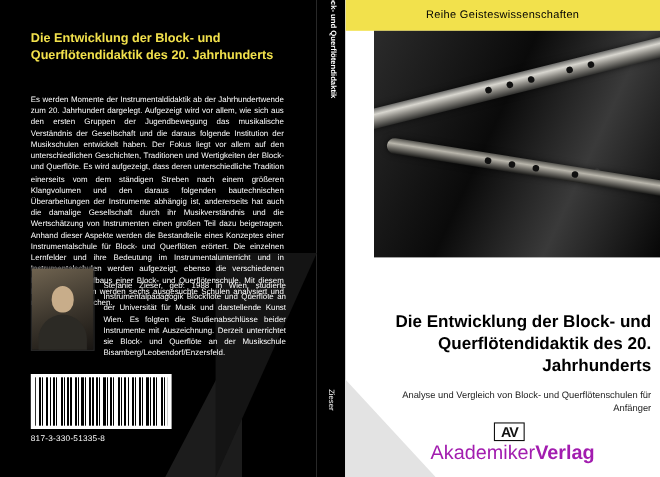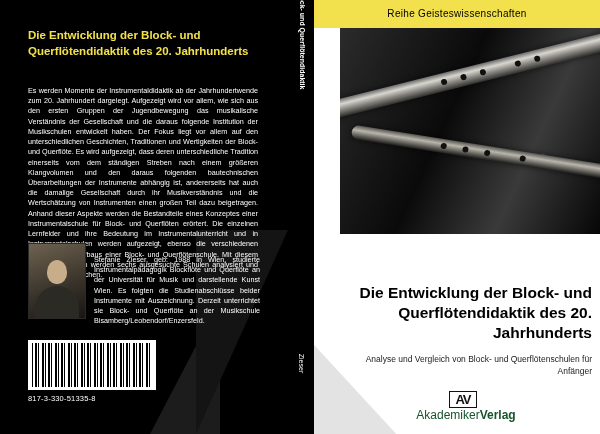--- a/index.html
+++ b/index.html
@@ -291,22 +291,22 @@
     display: flex;
     align-items: center;
     justify-content: center;
     font-size: 13px;
     font-weight: bold;
     color: #111;
     margin-right: 6px;
     letter-spacing: -1px;
   }
   .pub-name {
-    font-size: 12px;
-    color: #14532d;
+    font-size: 18px;
+    color: #a21caf;
   }
   .pub-name .light { font-weight: normal; }
   .pub-name .bold { font-weight: bold; }
   
   .front-accent {
     position: absolute;
     left: -10px;
     bottom: -30px;
     width: 0; height: 0;
     border-right: 120px solid transparent;

